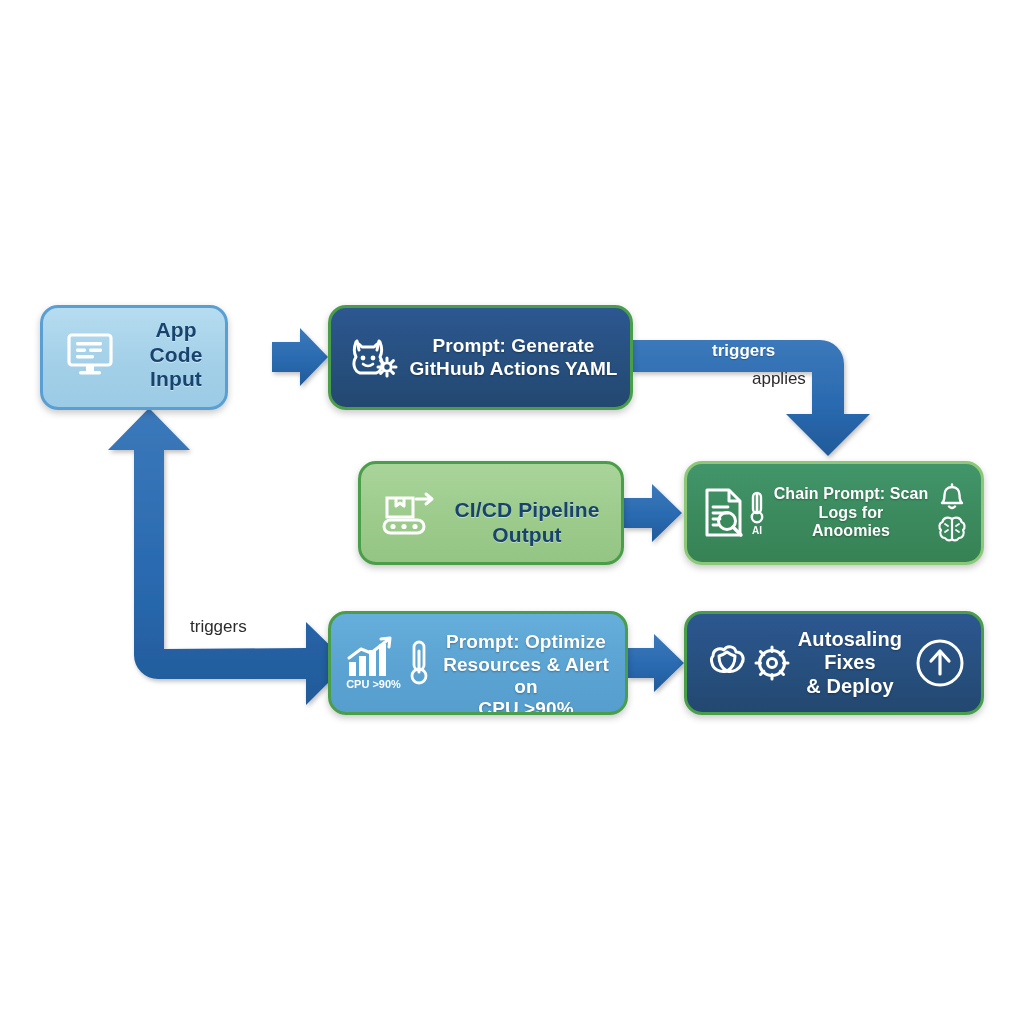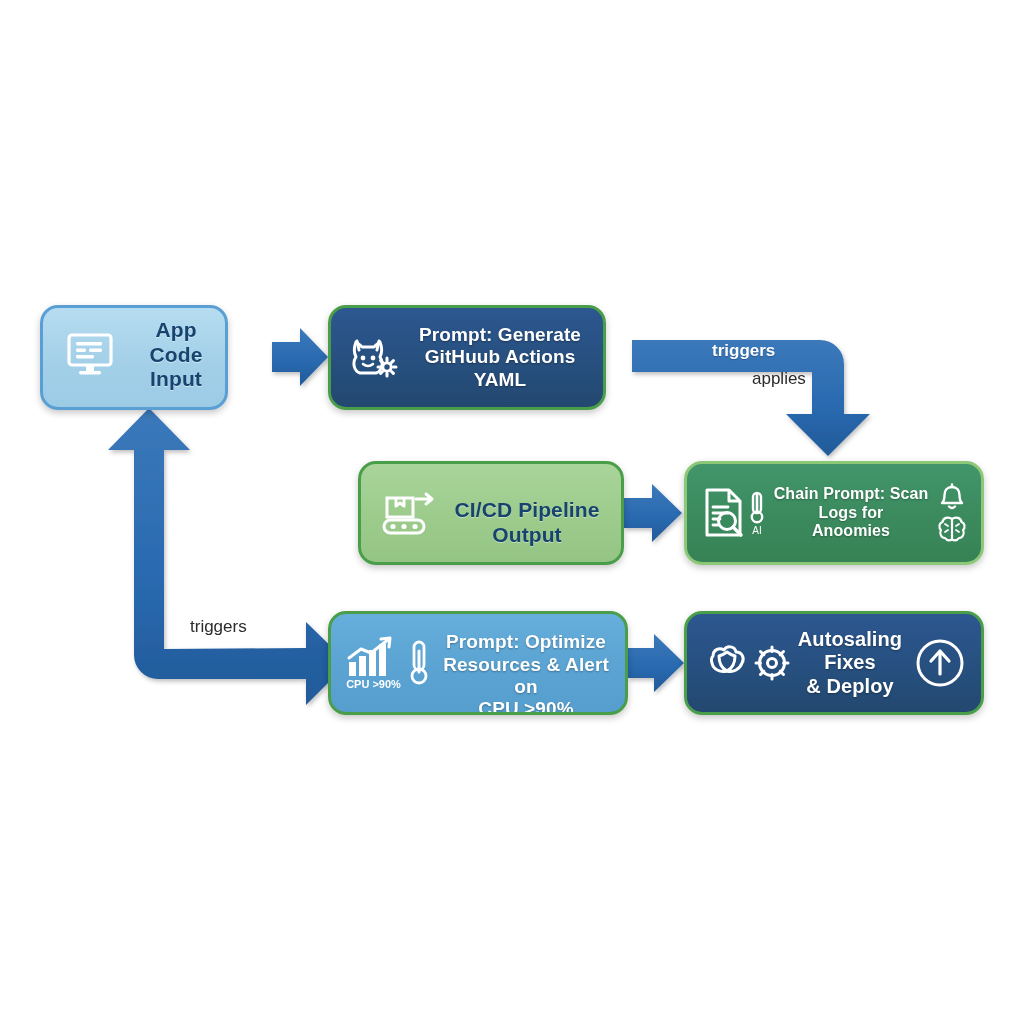--- a/index.html
+++ b/index.html
@@ -153,21 +153,21 @@
           <rect x="11" y="23" width="18" height="3.4" rx="1.4" fill="#fff"></rect>
           <rect x="21" y="33" width="8" height="6" fill="#fff"></rect>
           <rect x="14" y="39" width="22" height="3.4" rx="1.7" fill="#fff"></rect>
         </svg>
       </span>
     </div>
     <div class="label" style="font-size:21px;padding-right:8px;">App Code
 Input</div>
   </div>
 
-  <div class="node n-darkblue" style="left:328px;top:305px;width:278px;height:105px;padding:0 10px 0 12px;">
+  <div class="node n-darkblue" style="left:328px;top:305px;width:305px;height:105px;padding:0 10px 0 12px;">
     <div class="icons" style="width:64px;">
       <span>
         <svg class="iconsvg" width="58" height="50" viewBox="0 0 58 50">
           <path d="M11 8 L13 17 M33 8 L31 17" stroke="#fff" stroke-width="3" fill="none" stroke-linecap="round"></path>
           <path d="M10 9 C8 14 8 20 10 24 C6 30 8 38 14 40 L30 40 C36 38 38 30 34 24
                    C36 20 36 14 34 9 C30 12 28 14 28 14 L16 14 C16 14 14 12 10 9 Z" fill="none" stroke="#fff" stroke-width="3" stroke-linejoin="round"></path>
           <circle cx="17" cy="25" r="2.4" fill="#fff"></circle>
           <circle cx="27" cy="25" r="2.4" fill="#fff"></circle>
           <path d="M17 31 Q22 35 27 31" stroke="#fff" stroke-width="2.6" fill="none" stroke-linecap="round"></path>
           <g transform="translate(41,34)">
@@ -223,21 +223,21 @@
           <circle cx="25" cy="34" r="8.5" fill="none" stroke="#fff" stroke-width="3"></circle>
           <line x1="31" y1="40" x2="39" y2="48" stroke="#fff" stroke-width="3.4" stroke-linecap="round"></line>
         </svg>
       </span>
       <span style="display:flex;flex-direction:column;align-items:center;margin-left:-2px;">
         <svg class="iconsvg" width="22" height="34" viewBox="0 0 22 34">
           <path d="M11 4 L11 21" stroke="#fff" stroke-width="2.6" stroke-linecap="round"></path>
           <rect x="7" y="2" width="8" height="20" rx="4" fill="none" stroke="#fff" stroke-width="2.4"></rect>
           <circle cx="11" cy="26" r="5.2" fill="none" stroke="#fff" stroke-width="2.4"></circle>
         </svg>
-        <span style="color:#fff;font-size:10px;font-weight:normal;line-height:1;margin-top:1px;">AI</span>
+        <span style="color:#fff;font-size:10px;font-weight:bold;line-height:1;margin-top:1px;">AI</span>
       </span>
     </div>
     <div class="label" style="font-size:16px;">Chain Prompt: Scan
 Logs for
 Anoomies</div>
     <div class="icons-right" style="width:46px;">
       <span>
         <svg class="iconsvg" width="30" height="30" viewBox="0 0 30 30">
           <path d="M15 4 C10 4 7.5 7.5 7.5 12 C7.5 18 5 20 5 20 L25 20 C25 20 22.5 18 22.5 12
                    C22.5 7.5 20 4 15 4 Z" fill="none" stroke="#fff" stroke-width="2.4" stroke-linejoin="round"></path>

